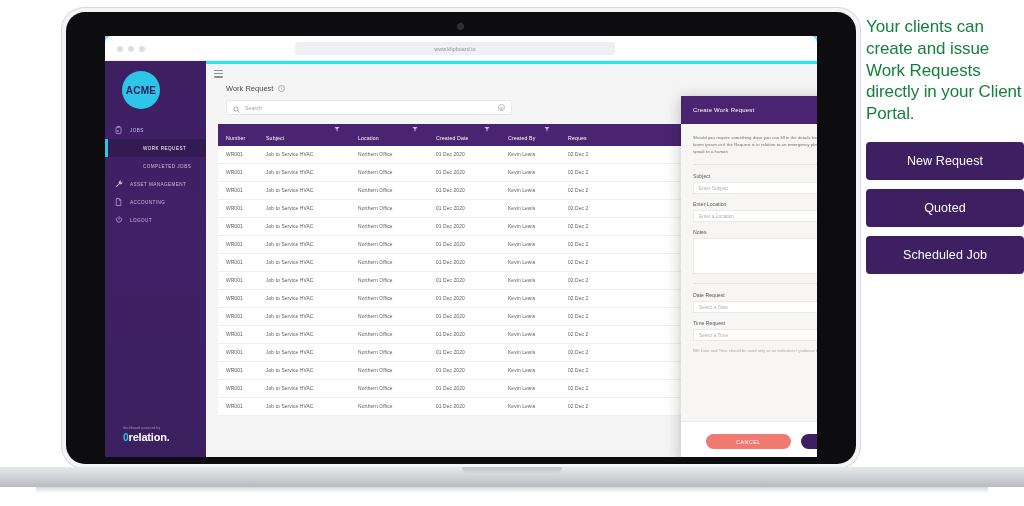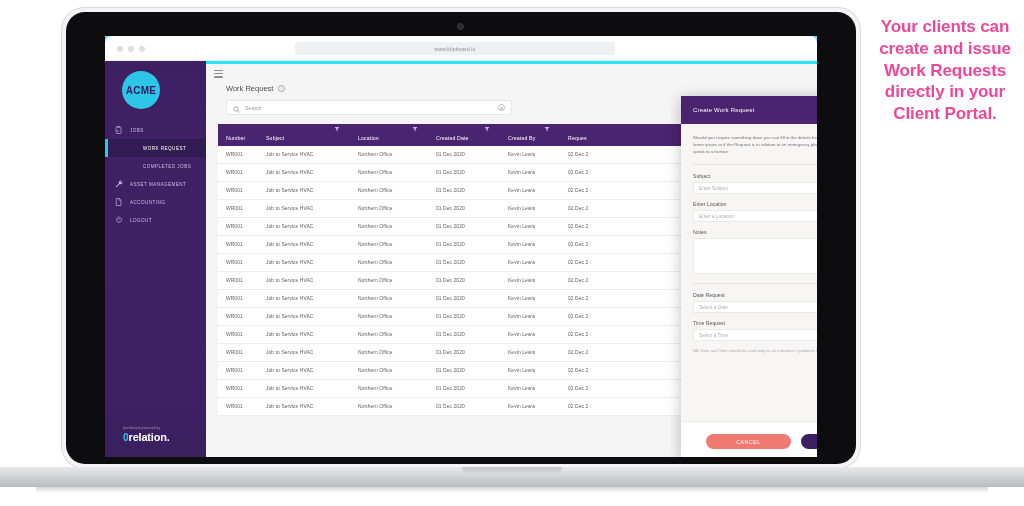--- a/index.html
+++ b/index.html
@@ -176,23 +176,22 @@
     display: flex; align-items: center; justify-content: center; gap: 10px;
   }
   .btn { height: 15px; width: 85px; border-radius: 8px; display: flex; align-items: center; justify-content: center;
          font-size: 5.2px; letter-spacing: .6px; color: #ffffff; border: none; cursor: pointer; }
   .btn.cancel { background: #f07a72; }
   .btn.save { background: #3d1f62; }
 
   
   .right { position: absolute; left: 866px; top: 16px; width: 158px; }
   .headline {
-    font-size: 17px; line-height: 1.28; color: #ec4899; font-weight: bold;
+    font-size: 17px; line-height: 1.28; color: #15803d; font-weight: normal;
     letter-spacing: -.1px;
-    text-align: center;
   }
   .cta-list { margin-top: 17px; display: flex; flex-direction: column; gap: 9px; }
   .cta {
     height: 38px; background: #3d1f62; border-radius: 4px;
     display: flex; align-items: center; justify-content: center;
     color: #ffffff; font-size: 12.5px; letter-spacing: .1px;
   }
 </style>
 </head>
 <body>
@@ -524,15 +523,20 @@
       </div>
     </div>
   </div>
 
   <div class="base"></div>
   <div class="base-notch"></div>
   <div class="base-shadow"></div>
 
   <div class="right">
     <div class="headline">Your clients can create and issue Work Requests directly in your Client Portal.</div>
+    <div class="cta-list">
+      <div class="cta">New Request</div>
+      <div class="cta">Quoted</div>
+      <div class="cta">Scheduled Job</div>
+    </div>
   </div>
 
 </div>
 
 </body></html>

